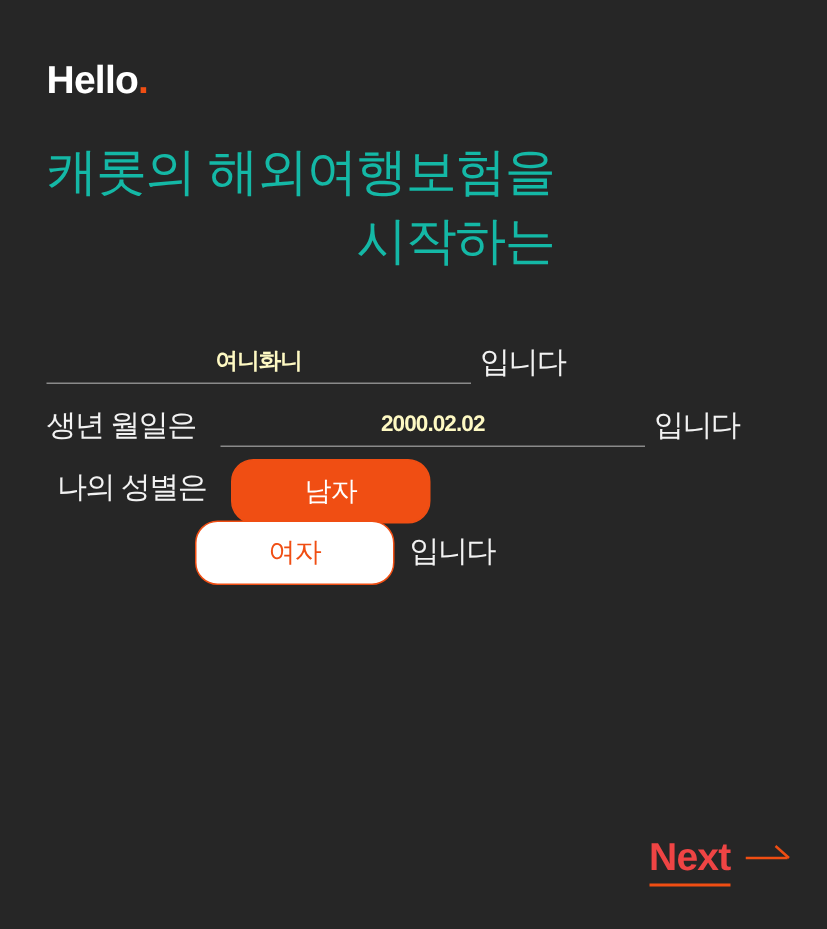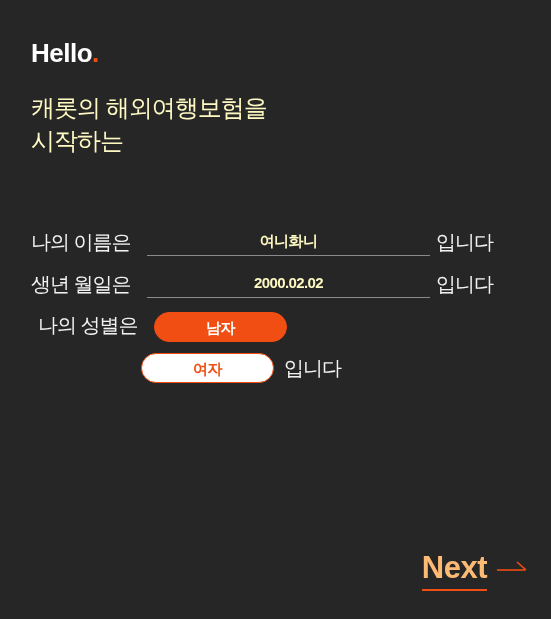--- a/index.html
+++ b/index.html
@@ -41,26 +41,27 @@
   }
 
   .hello-dot {
     color: #F04E13;
   }
 
   .headline {
     position: absolute;
     left: 31px;
     top: 92px;
-    font-size: 24px;
+    font-size: 34px;
     font-weight: 400;
     line-height: 1.36;
     letter-spacing: -1px;
-    color: #fef9c3;
+    color: #14b8a6;
     white-space: pre-line;
+    text-align: right;
   }
 
   
   .form {
     position: absolute;
     left: 0;
     top: 214px;
     width: 551px;
   }
 
@@ -115,34 +116,34 @@
     align-items: center;
     height: 42px;
     padding-left: 38px;
     margin-top: 8px;
   }
 
   .gender-row-2 {
     display: flex;
     align-items: center;
     height: 40px;
-    padding-left: 25px;
+    padding-left: 14px;
   }
 
   .gender-row-2 .spacer {
     width: 116px;
     flex: 0 0 116px;
   }
 
   .pill {
     width: 133px;
-    height: 30px;
+    height: 43px;
     border-radius: 15px;
-    font-size: 15px;
-    font-weight: bold;
+    font-size: 18px;
+    font-weight: normal;
     letter-spacing: -0.5px;
     display: flex;
     align-items: center;
     justify-content: center;
     cursor: pointer;
     font-family: "Liberation Sans", "DejaVu Sans", sans-serif;
     line-height: 1;
   }
 
   .pill-selected {
@@ -174,23 +175,23 @@
     display: flex;
     align-items: center;
     cursor: pointer;
   }
 
   .next-label-wrap {
     display: inline-block;
   }
 
   .next-label {
-    font-size: 31px;
+    font-size: 26px;
     font-weight: bold;
-    color: #fdba74;
+    color: #ef4444;
     letter-spacing: -0.5px;
     line-height: 1.05;
     display: block;
   }
 
   .next-underline {
     display: block;
     height: 2px;
     background: #F04E13;
     margin-top: 4px;
@@ -214,21 +215,20 @@
       <span>Hello</span><span class="hello-dot">.</span>
     </div>
   </div>
 
   <div class="headline">캐롯의 해외여행보험을
 시작하는</div>
 
   <div class="form">
 
     <div class="row">
-      <div class="row-label">나의 이름은</div>
       <div class="field">
         <span class="field-value">여니화니</span>
       </div>
       <div class="suffix">입니다</div>
     </div>
 
     <div class="row">
       <div class="row-label">생년 월일은</div>
       <div class="field">
         <span class="field-value">2000.02.02</span>

